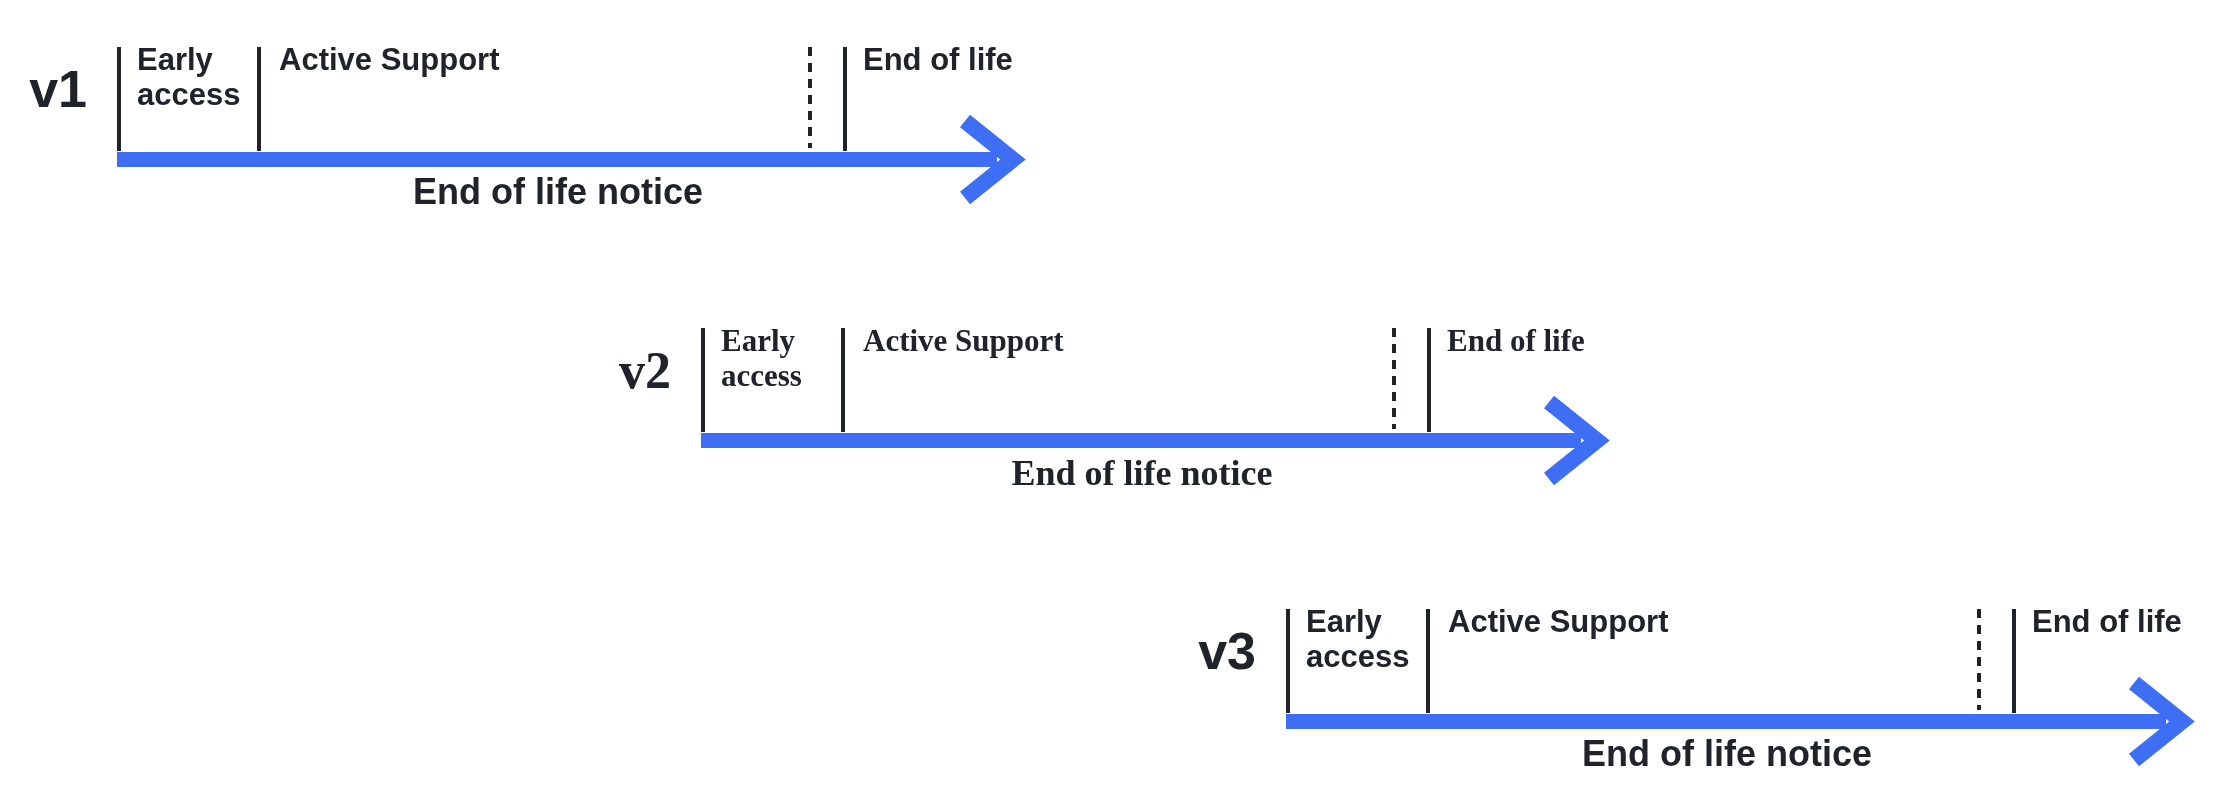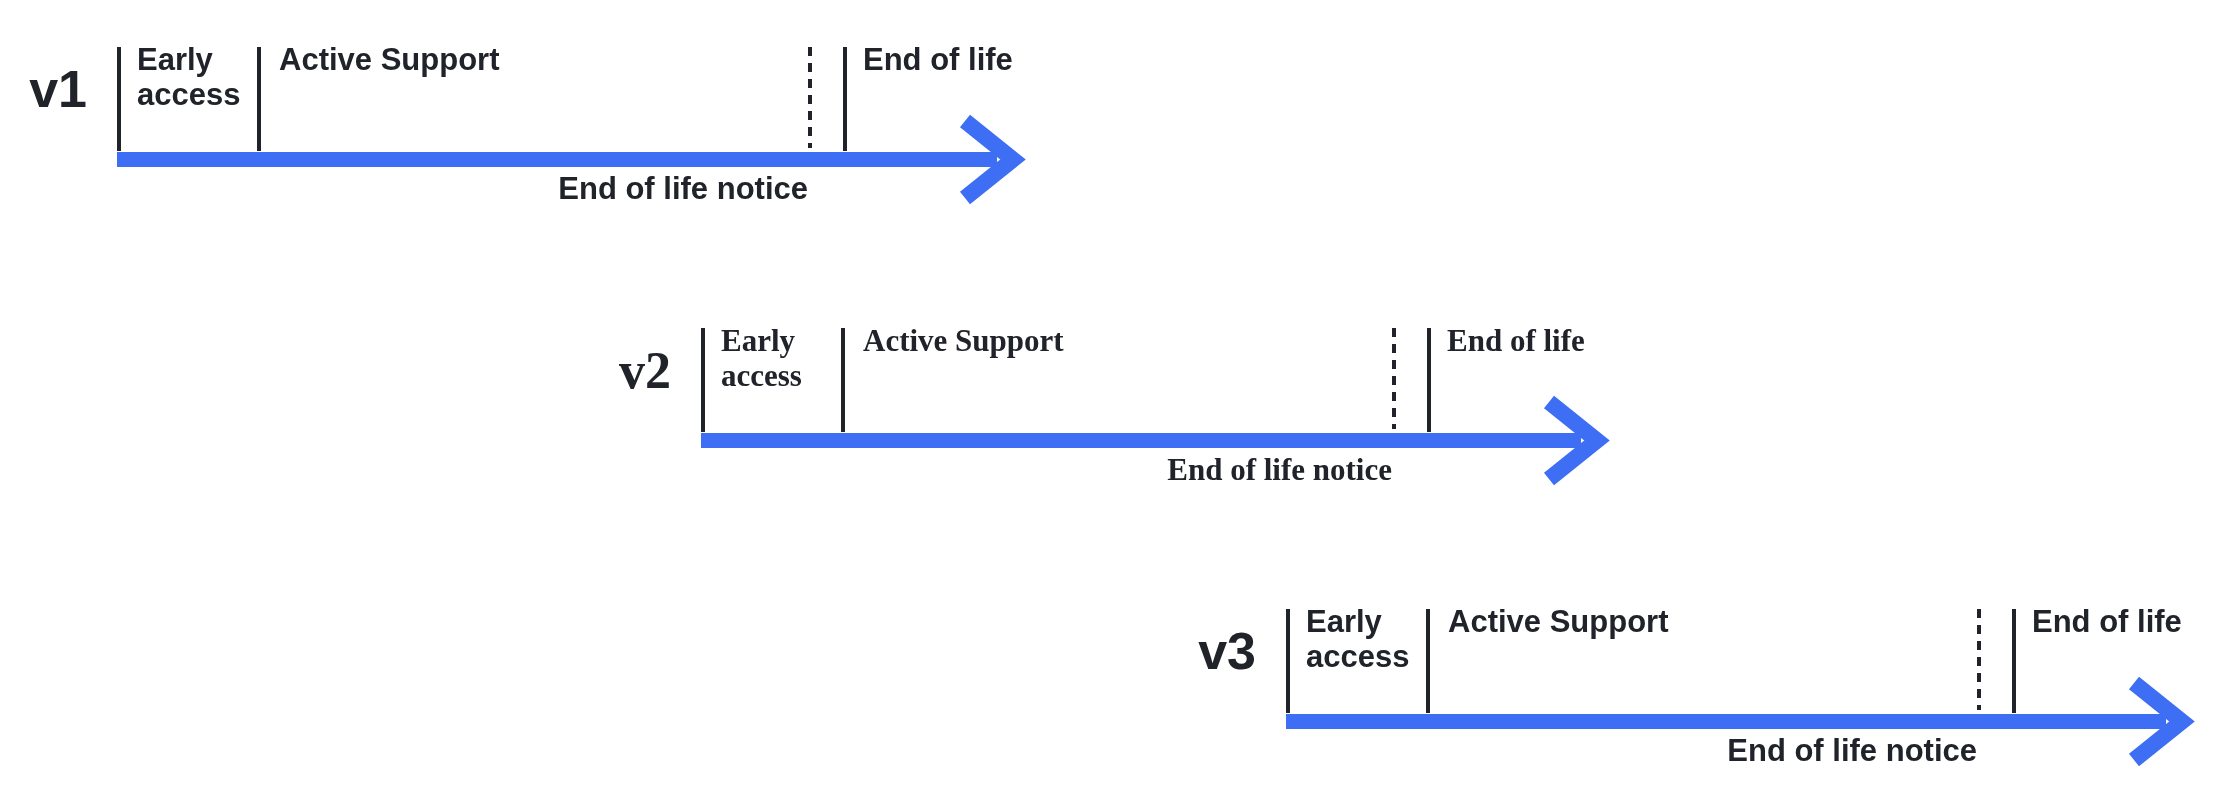--- a/index.html
+++ b/index.html
@@ -85,22 +85,22 @@
     stroke-width: 16;
     stroke-linecap: butt;
     stroke-linejoin: miter;
     stroke-miterlimit: 4;
   }
   .notice-label {
     position: absolute;
     top: 124px;
     left: 191px;
     width: 500px;
-    text-align: right;
-    font-size: 31px;
+    text-align: center;
+    font-size: 36px;
     font-weight: 700;
     color: var(--ink);
     white-space: nowrap;
   }
 </style>
 </head>
 <body>
 
 <div class="canvas">
 

